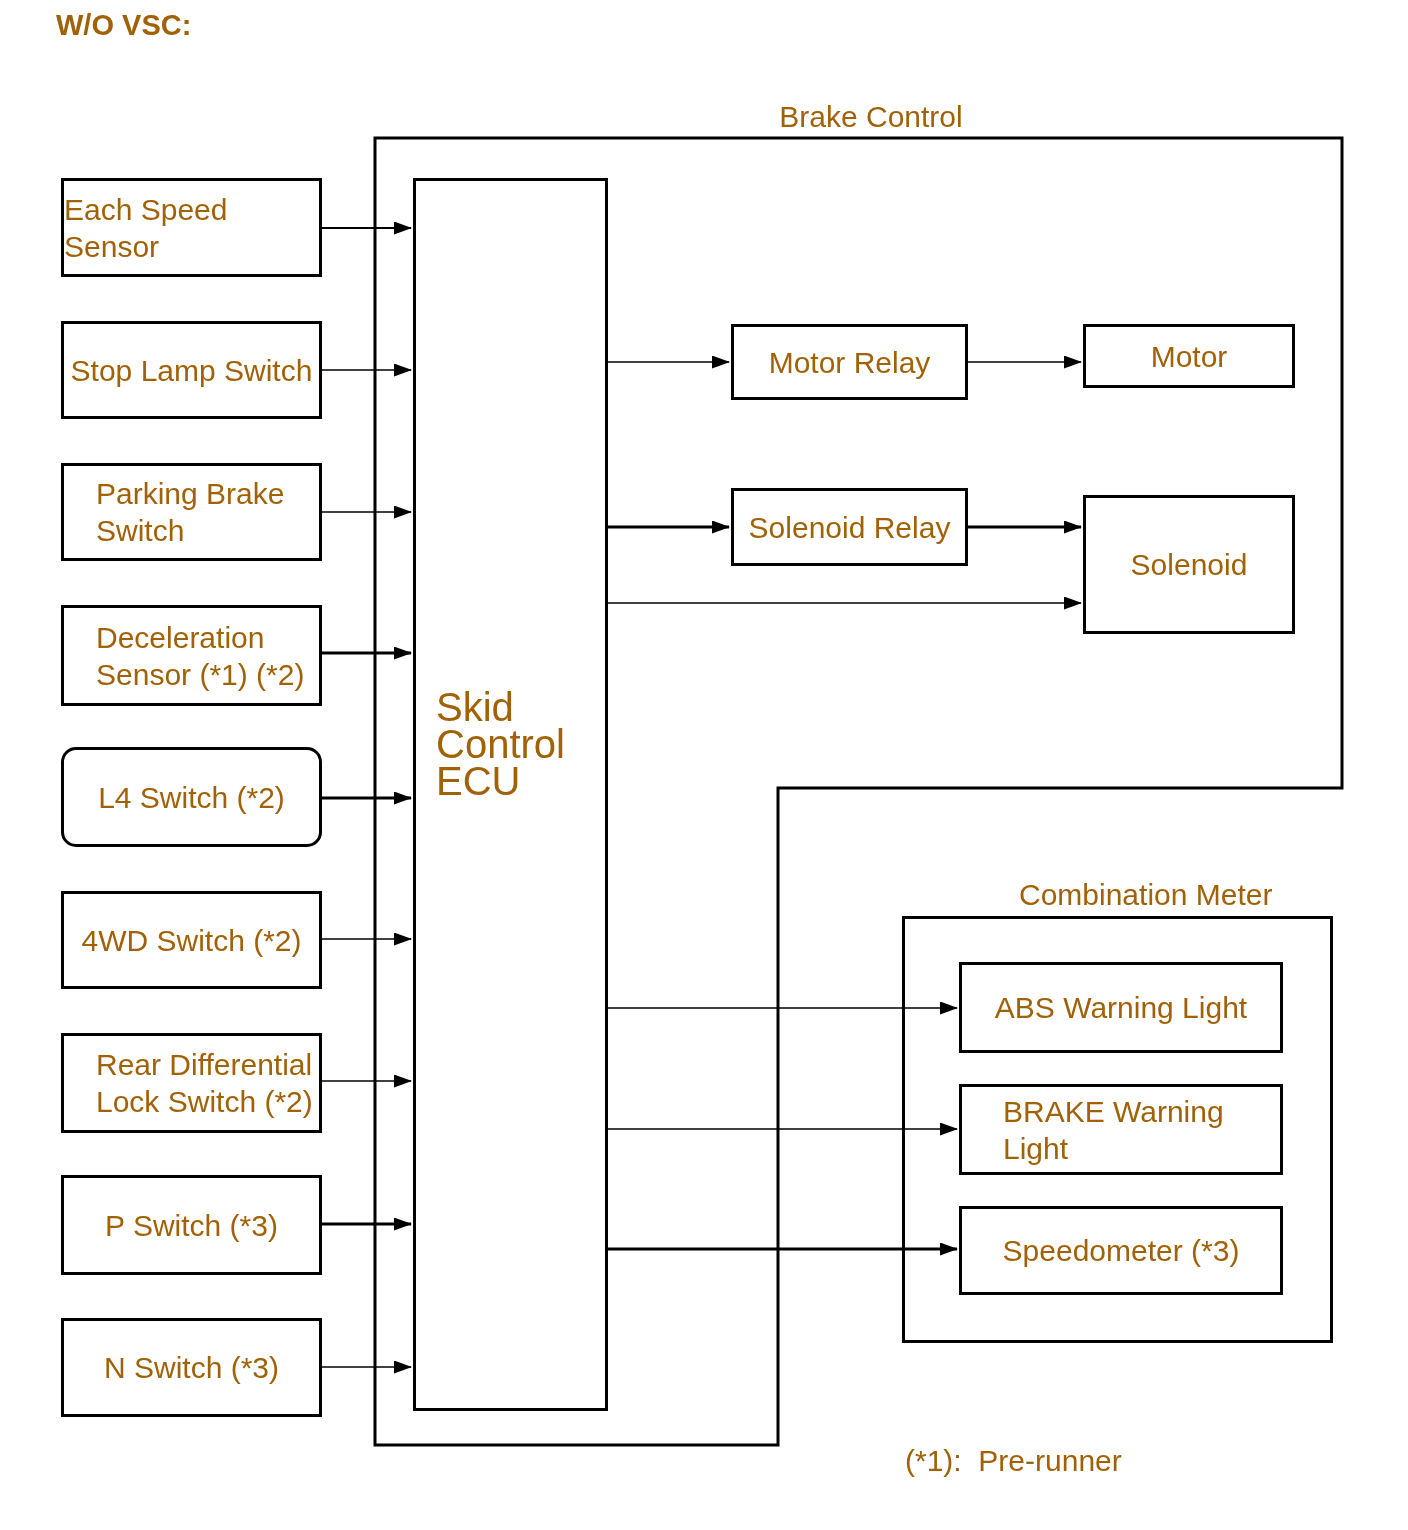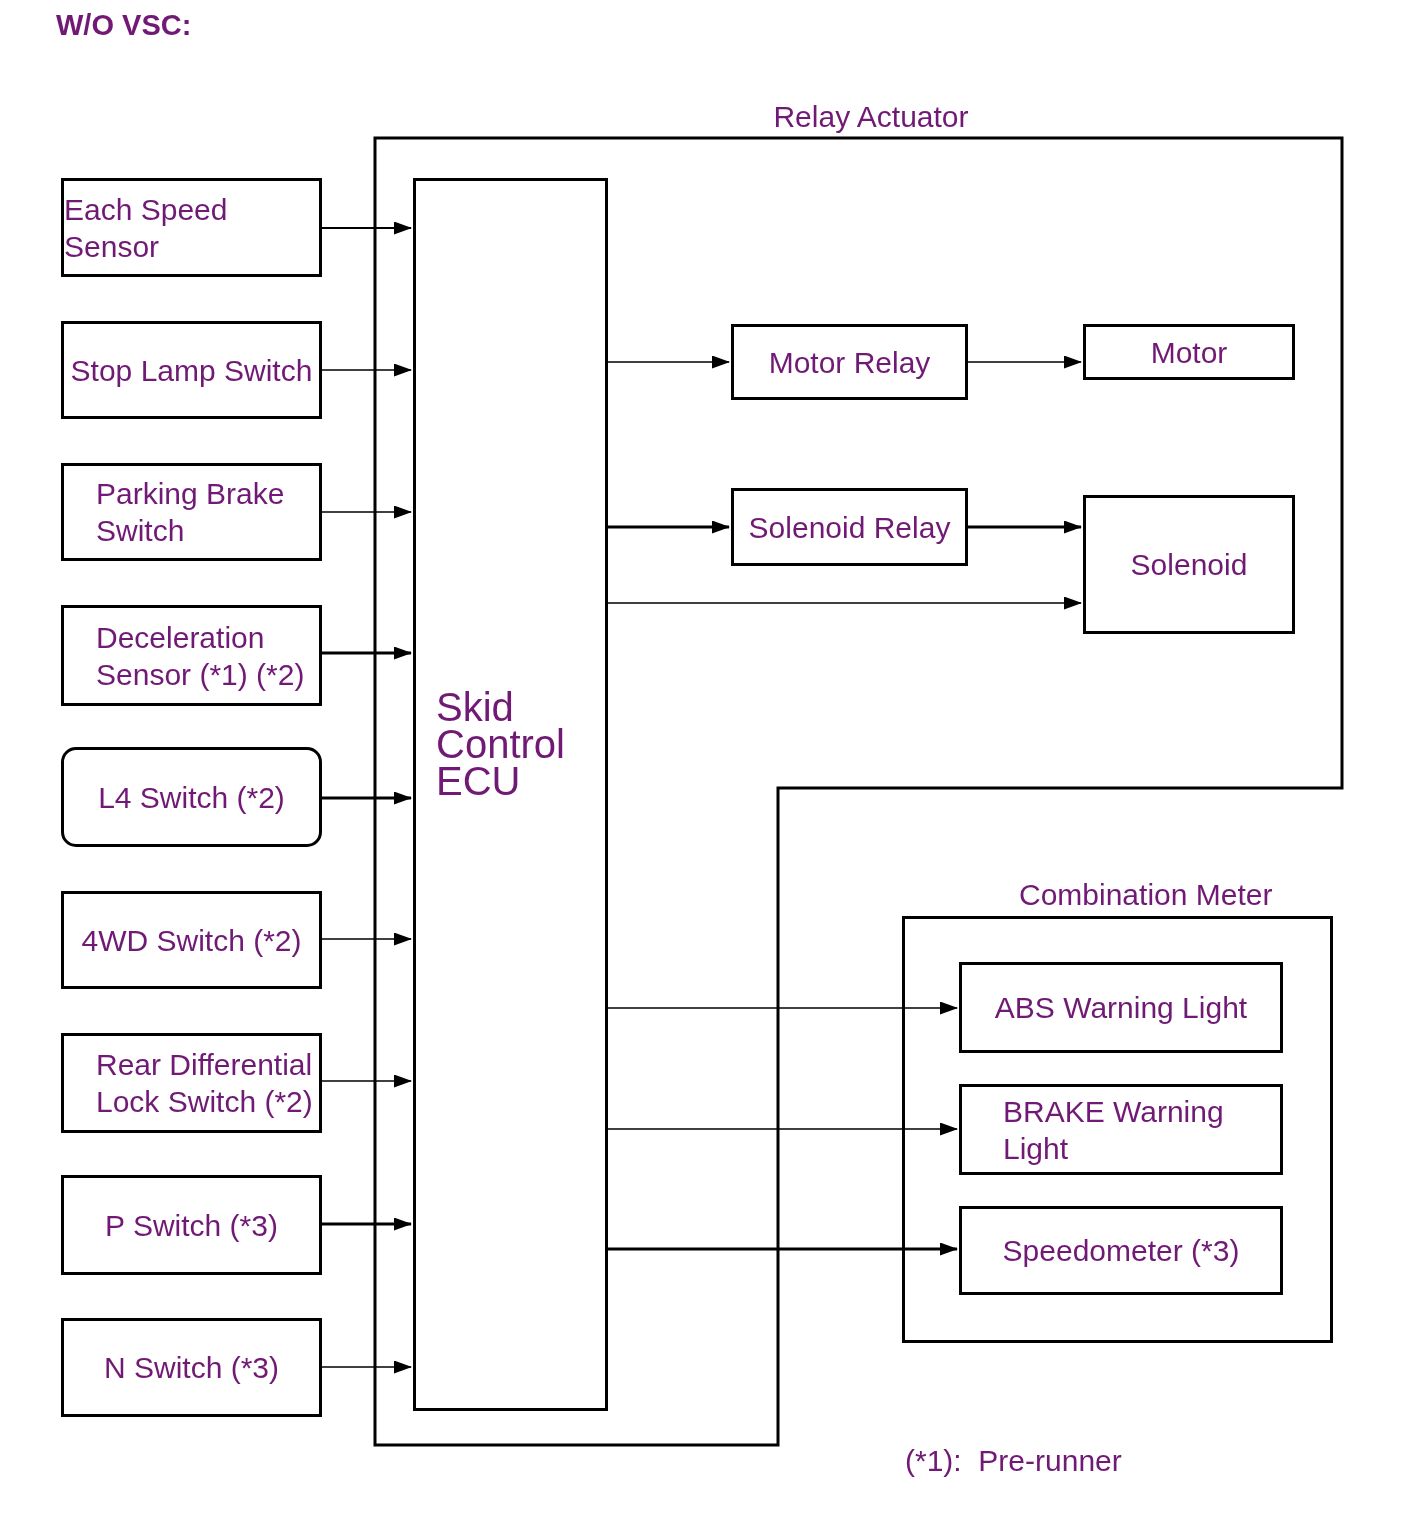--- a/index.html
+++ b/index.html
@@ -2,21 +2,21 @@
 <html><head>
 <meta charset="utf-8">
 <style>
   html, body { margin: 0; padding: 0; background: #ffffff; }
   #stage {
     position: relative;
     width: 1408px;
     height: 1530px;
     background: #ffffff;
     font-family: "Liberation Sans", sans-serif;
-    color: #701a75;
+    color: #a16207;
     overflow: hidden;
   }
   #wires { position: absolute; left: 0; top: 0; z-index: 1; }
   .box {
     position: absolute;
     box-sizing: border-box;
     background: #ffffff;
     border: 3px solid #000000;
     display: flex;
     align-items: center;
@@ -104,21 +104,21 @@
     <line x1="968" y1="527" x2="1081" y2="527" stroke="#000000" stroke-width="3" marker-end="url(#arrow)"></line>
     <line x1="608" y1="603" x2="1081" y2="603" stroke="#000000" stroke-width="1.5" marker-end="url(#arrow)"></line>
 
     <line x1="608" y1="1008" x2="957" y2="1008" stroke="#000000" stroke-width="1.5" marker-end="url(#arrow)"></line>
     <line x1="608" y1="1129" x2="957" y2="1129" stroke="#000000" stroke-width="1.5" marker-end="url(#arrow)"></line>
     <line x1="608" y1="1249" x2="957" y2="1249" stroke="#000000" stroke-width="3" marker-end="url(#arrow)"></line>
   </svg>
 
   <div id="page-title">W/O VSC:</div>
 
-  <div class="region-label" style="left:771px; top:100px; width:200px;">Relay Actuator</div>
+  <div class="region-label" style="left:771px; top:100px; width:200px;">Brake Control</div>
   <div class="region-label" style="left:1019px; top:878px; width:200px;">Combination Meter</div>
 
   <div class="box" style="left:61px; top:178px;  width:261px; height:99px;"><span>Each Speed Sensor</span></div>
   <div class="box" style="left:61px; top:321px;  width:261px; height:98px;"><span>Stop Lamp Switch</span></div>
   <div class="box ml" style="left:61px; top:463px;  width:261px; height:98px;"><span>Parking Brake
 Switch</span></div>
   <div class="box ml" style="left:61px; top:605px;  width:261px; height:101px;"><span>Deceleration
 Sensor (*1) (*2)</span></div>
   <div class="box" style="left:61px; top:747px;  width:261px; height:100px;border-radius:15px;"><span>L4 Switch (*2)</span></div>
   <div class="box" style="left:61px; top:891px;  width:261px; height:98px;"><span>4WD Switch (*2)</span></div>
@@ -126,21 +126,21 @@
 Lock Switch (*2)</span></div>
   <div class="box" style="left:61px; top:1175px; width:261px; height:100px;"><span>P Switch (*3)</span></div>
   <div class="box" style="left:61px; top:1318px; width:261px; height:99px;"><span>N Switch (*3)</span></div>
 
   <div id="ecu-box" style="left:413px; top:178px; width:195px; height:1233px;">
     <div id="ecu-label">Skid Control
 ECU</div>
   </div>
 
   <div class="box" style="left:731px;  top:324px; width:237px; height:76px;"><span>Motor Relay</span></div>
-  <div class="box" style="left:1083px; top:324px; width:212px; height:56px;"><span>Motor</span></div>
+  <div class="box" style="left:1083px; top:324px; width:212px; height:64px;"><span>Motor</span></div>
   <div class="box" style="left:731px;  top:488px; width:237px; height:78px;"><span>Solenoid Relay</span></div>
   <div class="box" style="left:1083px; top:495px; width:212px; height:139px;"><span>Solenoid</span></div>
 
   <div class="container-box" style="left:902px; top:916px; width:431px; height:427px;"></div>
   <div class="box" style="left:959px; top:962px;  width:324px; height:91px;"><span>ABS Warning Light</span></div>
   <div class="box" style="left:959px; top:1084px; width:324px; height:91px;padding-left:41px;"><span>BRAKE Warning Light</span></div>
   <div class="box" style="left:959px; top:1206px; width:324px; height:89px;"><span>Speedometer (*3)</span></div>
 
   <div id="footnotes">
     <div>(*1):  Pre-runner</div>

